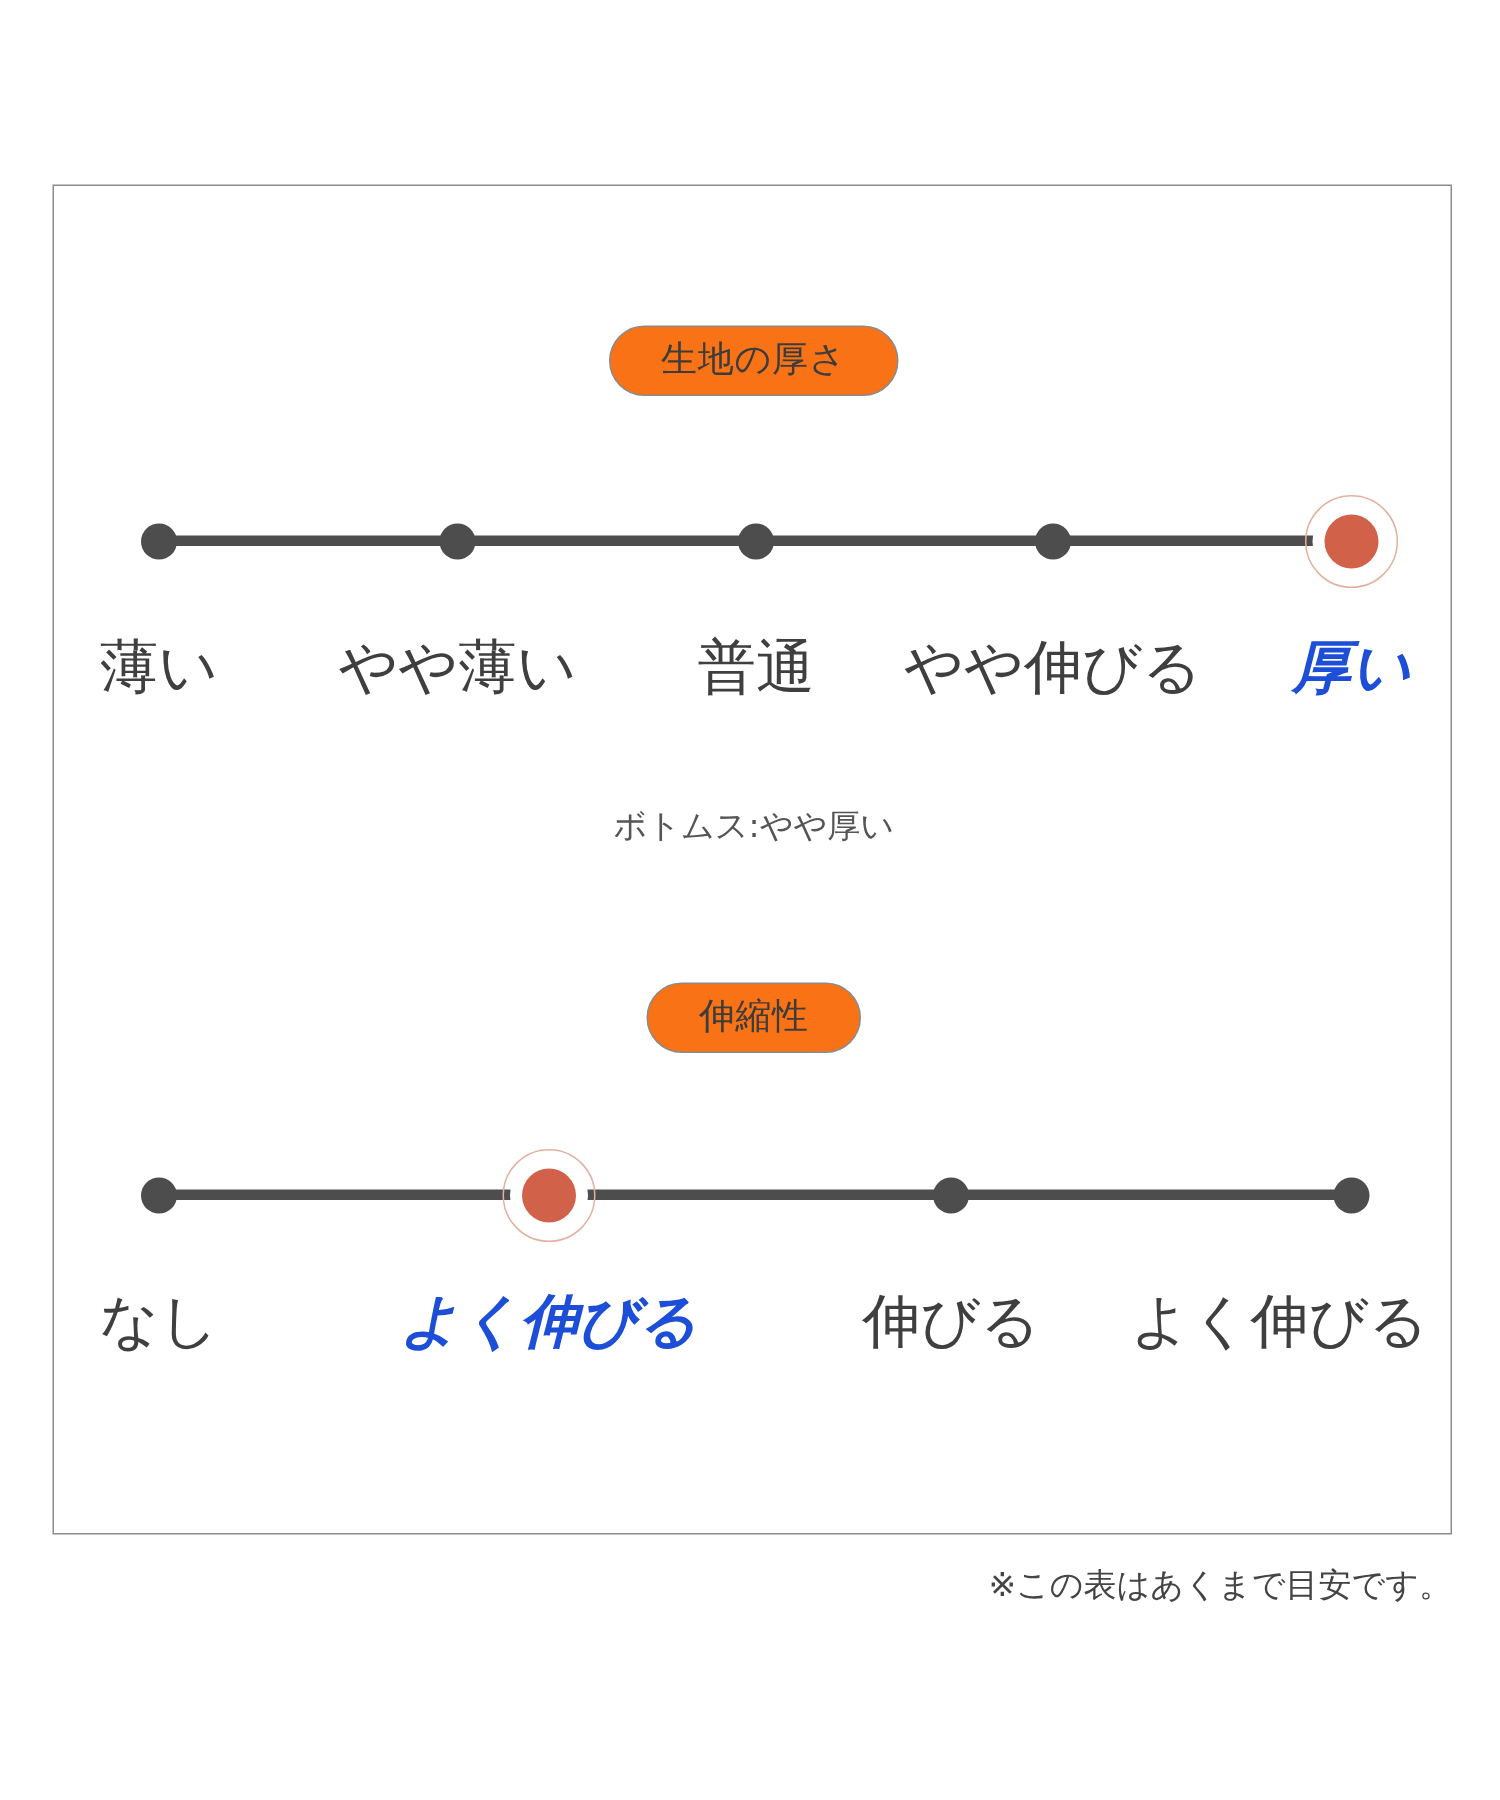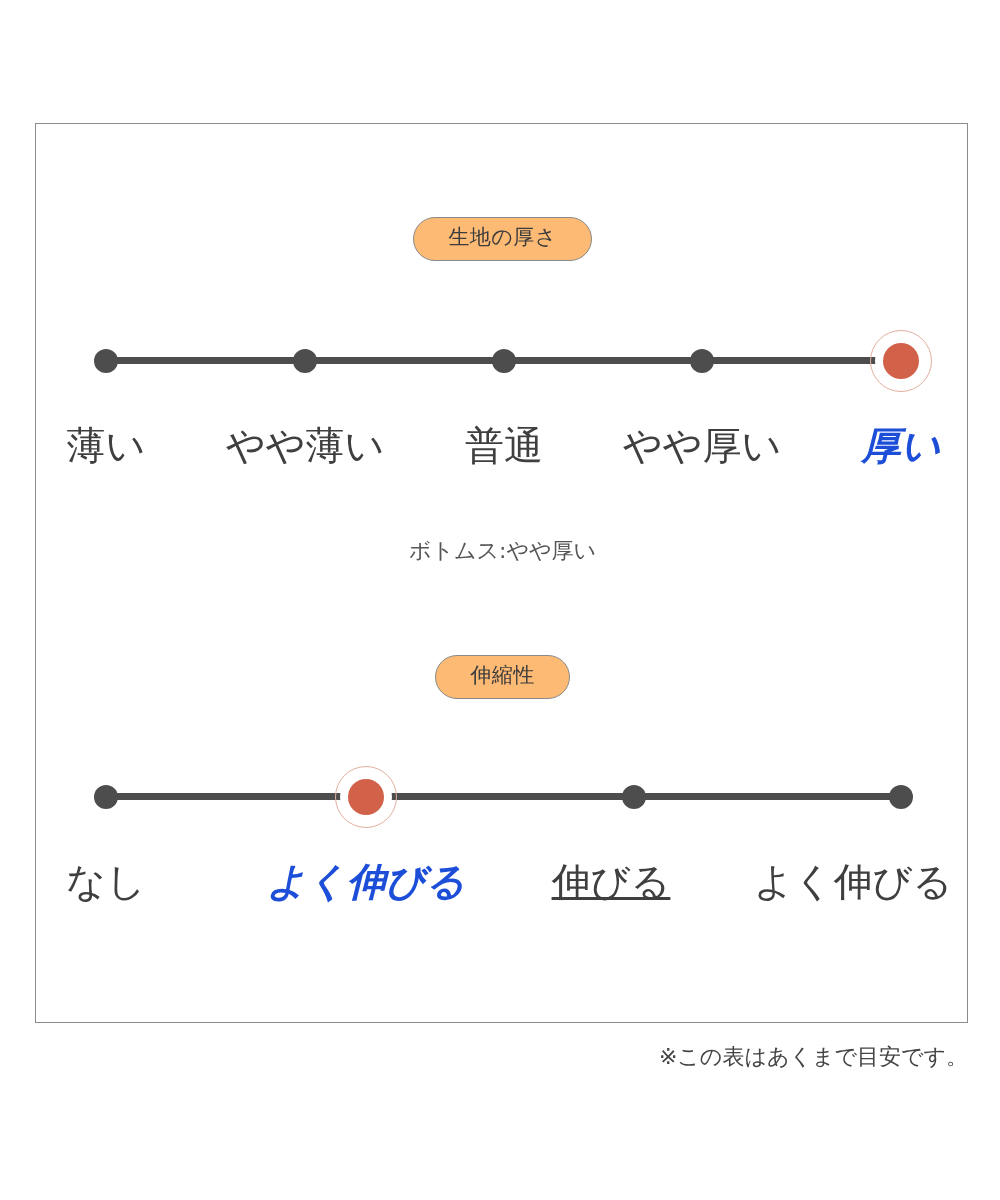--- a/index.html
+++ b/index.html
@@ -33,25 +33,25 @@
     position: absolute;
     left: 0;
     width: 933px;
     text-align: center;
   }
   .pill {
     display: inline-block;
     border: 1.6px solid #8a8a8a;
     border-radius: 999px;
     padding: 9px 34px 12px 34px;
-    font-size: 21px;
+    font-size: 24px;
     line-height: 1.0;
     color: #3c3c3c;
     letter-spacing: 0.02em;
-    background: #fdba74;
+    background: #f97316;
   }
 
   
   .scale {
     position: absolute;
     left: 0;
     width: 933px;
     height: 140px;
   }
   .track {
@@ -144,21 +144,21 @@
     <div class="node plain" style="left:468px; top:4px;"></div>
     <div class="node plain" style="left:666px; top:4px;"></div>
 
     <div class="node-halo" style="left:865px; top:4px;"></div>
     <div class="node-ring" style="left:865px; top:4px;"></div>
     <div class="node active" style="left:865px; top:4px;"></div>
 
     <div class="tick-label" style="left:70px; top:69px;">薄い</div>
     <div class="tick-label" style="left:269px; top:69px;">やや薄い</div>
     <div class="tick-label" style="left:468px; top:69px;">普通</div>
-    <div class="tick-label" style="left:666px; top:69px;">やや厚い</div>
+    <div class="tick-label" style="left:666px; top:69px;">やや伸びる</div>
     <div class="tick-label selected" style="left:865px; top:69px;">厚い</div>
   </div>
 
   <div class="sub-note" style="top:412px;">ボトムス:やや厚い</div>
 
   <div class="pill-wrap" style="top:531px;">
     <span class="pill">伸縮性</span>
   </div>
 
   <div class="scale" style="top:669px;">
@@ -168,19 +168,19 @@
 
     <div class="node-halo" style="left:330px; top:4px;"></div>
     <div class="node-ring" style="left:330px; top:4px;"></div>
     <div class="node active" style="left:330px; top:4px;"></div>
 
     <div class="node plain" style="left:598px; top:4px;"></div>
     <div class="node plain" style="left:865px; top:4px;"></div>
 
     <div class="tick-label" style="left:70px; top:69px;font-family:Liberation Serif, serif;">なし</div>
     <div class="tick-label selected" style="left:330px; top:69px;">よく伸びる</div>
-    <div class="tick-label" style="left:575px; top:69px;text-decoration:underline;">伸びる</div>
+    <div class="tick-label" style="left:598px; top:69px;">伸びる</div>
     <div class="tick-label" style="left:817px; top:69px;font-family:Liberation Serif, serif;">よく伸びる</div>
   </div>
 
 </div>
 
 <div class="footnote">※この表はあくまで目安です。</div>
 
 </body></html>

